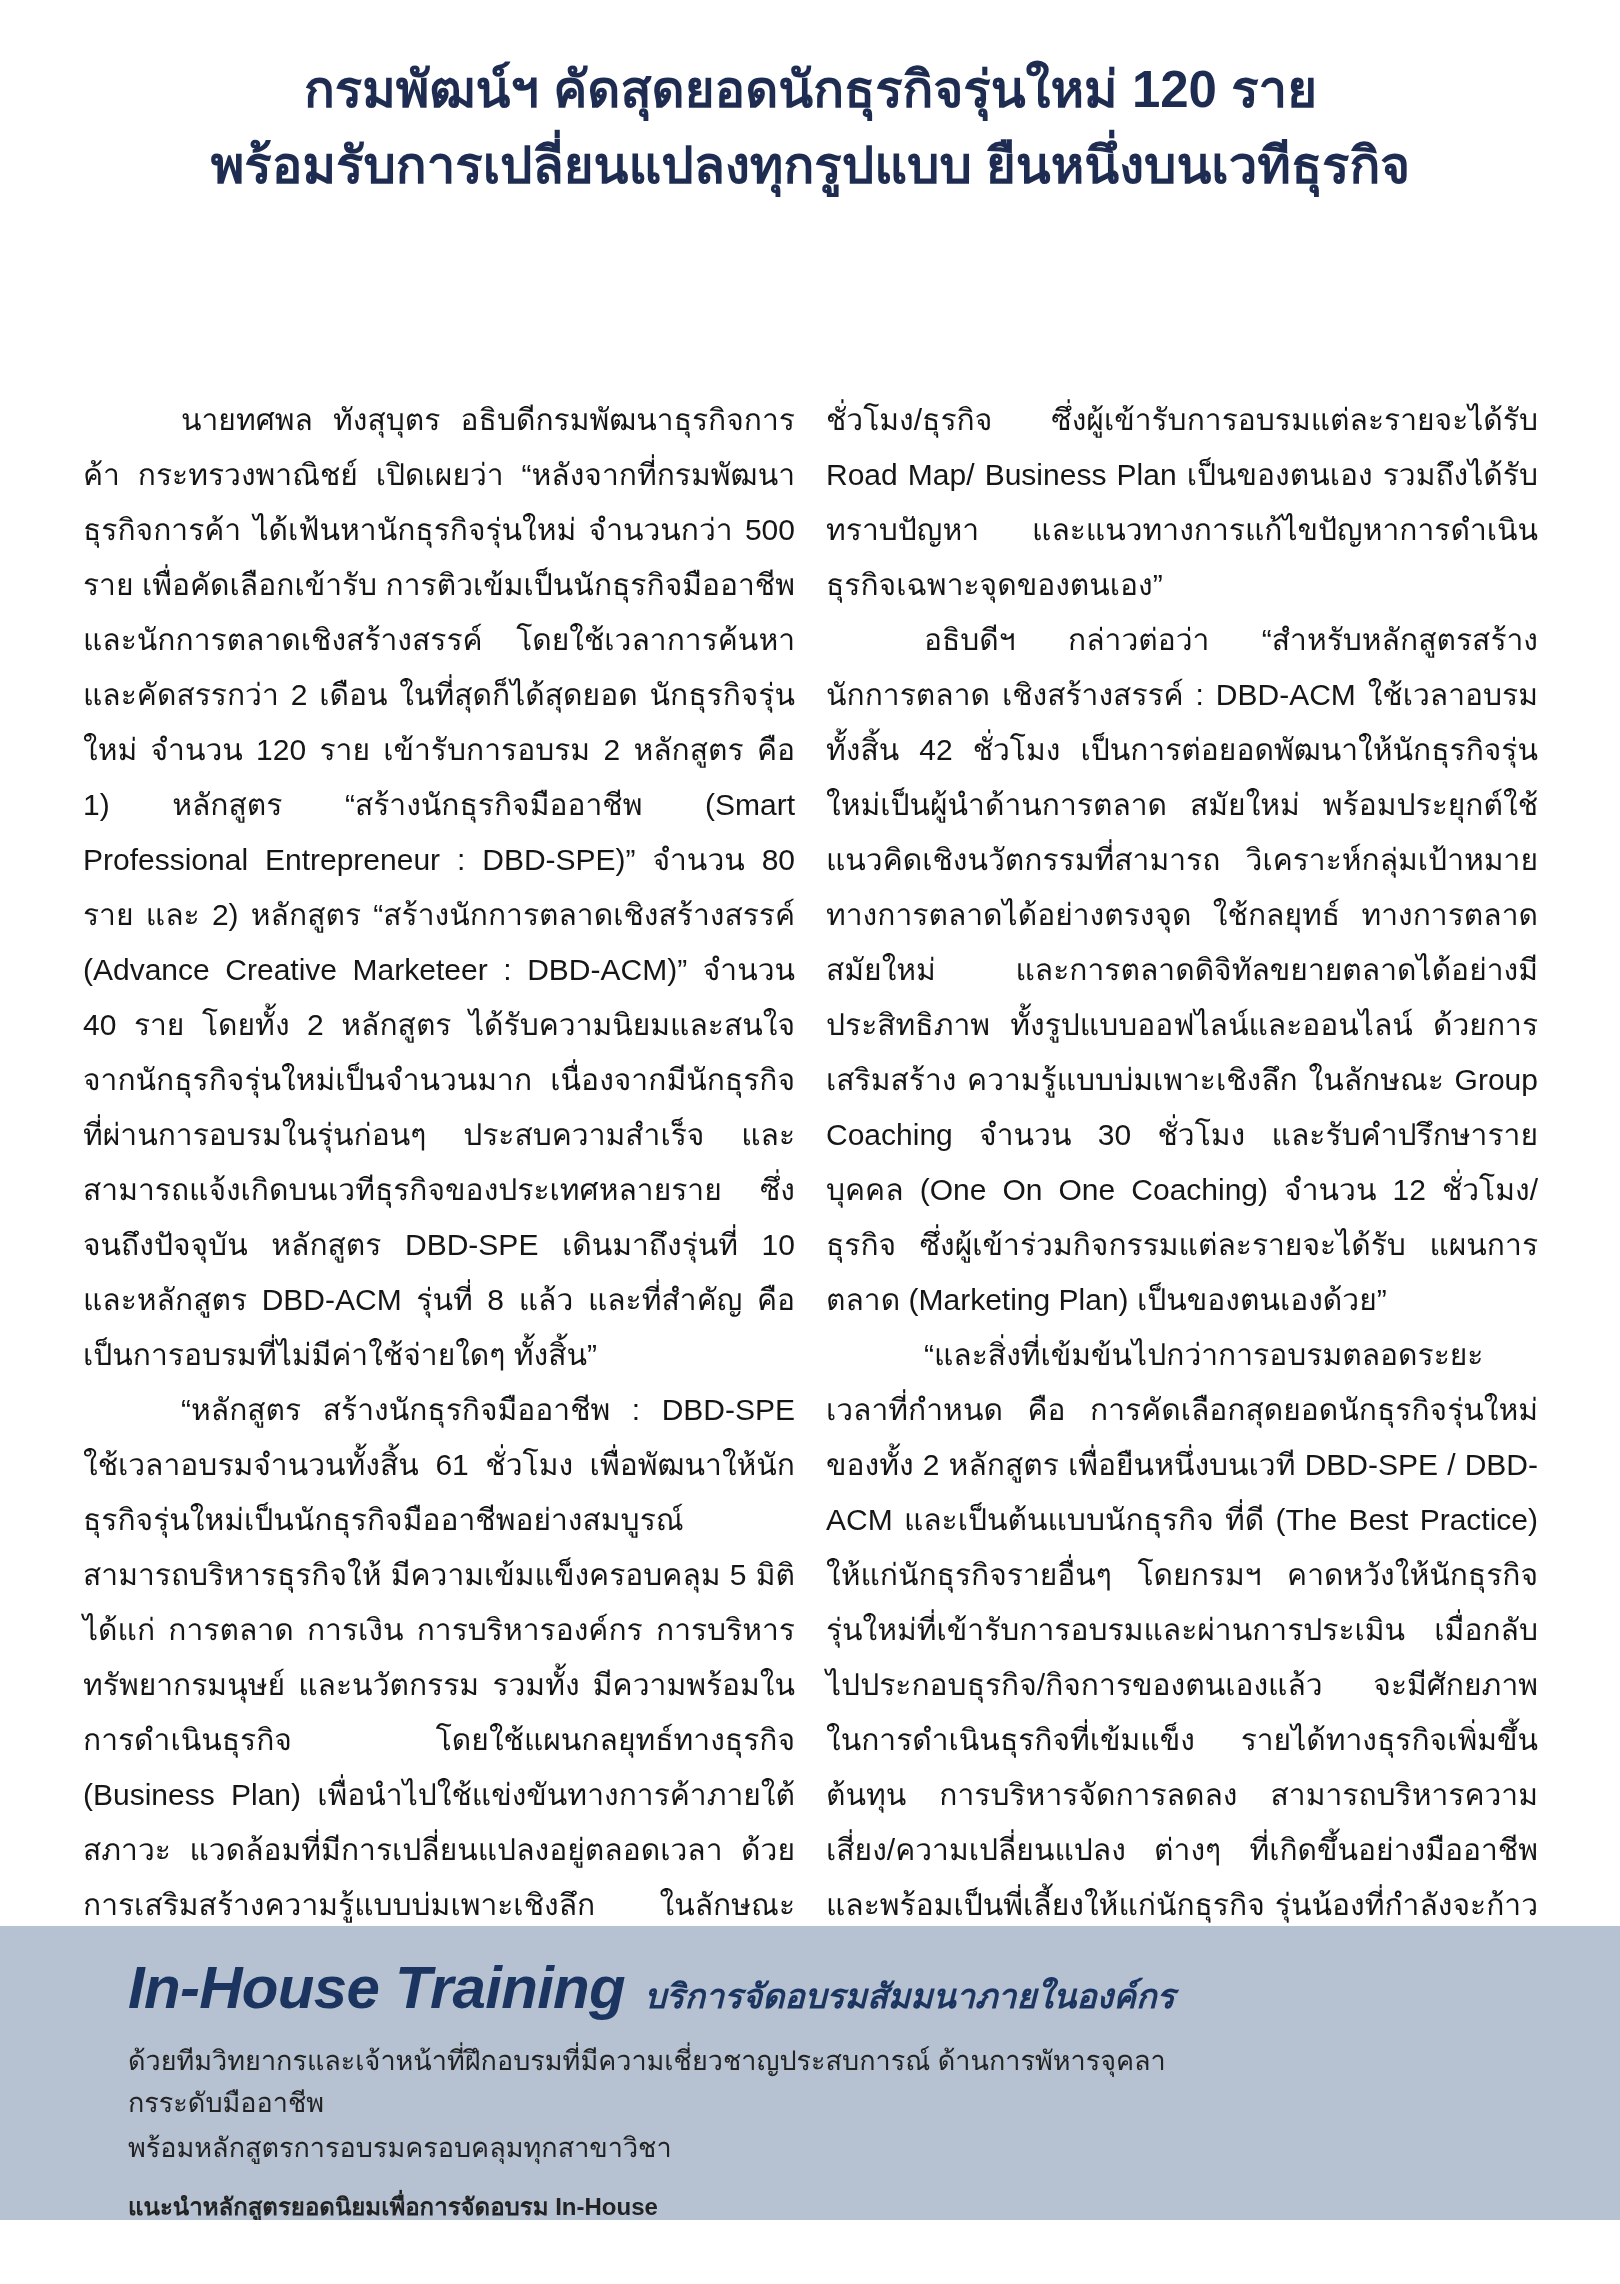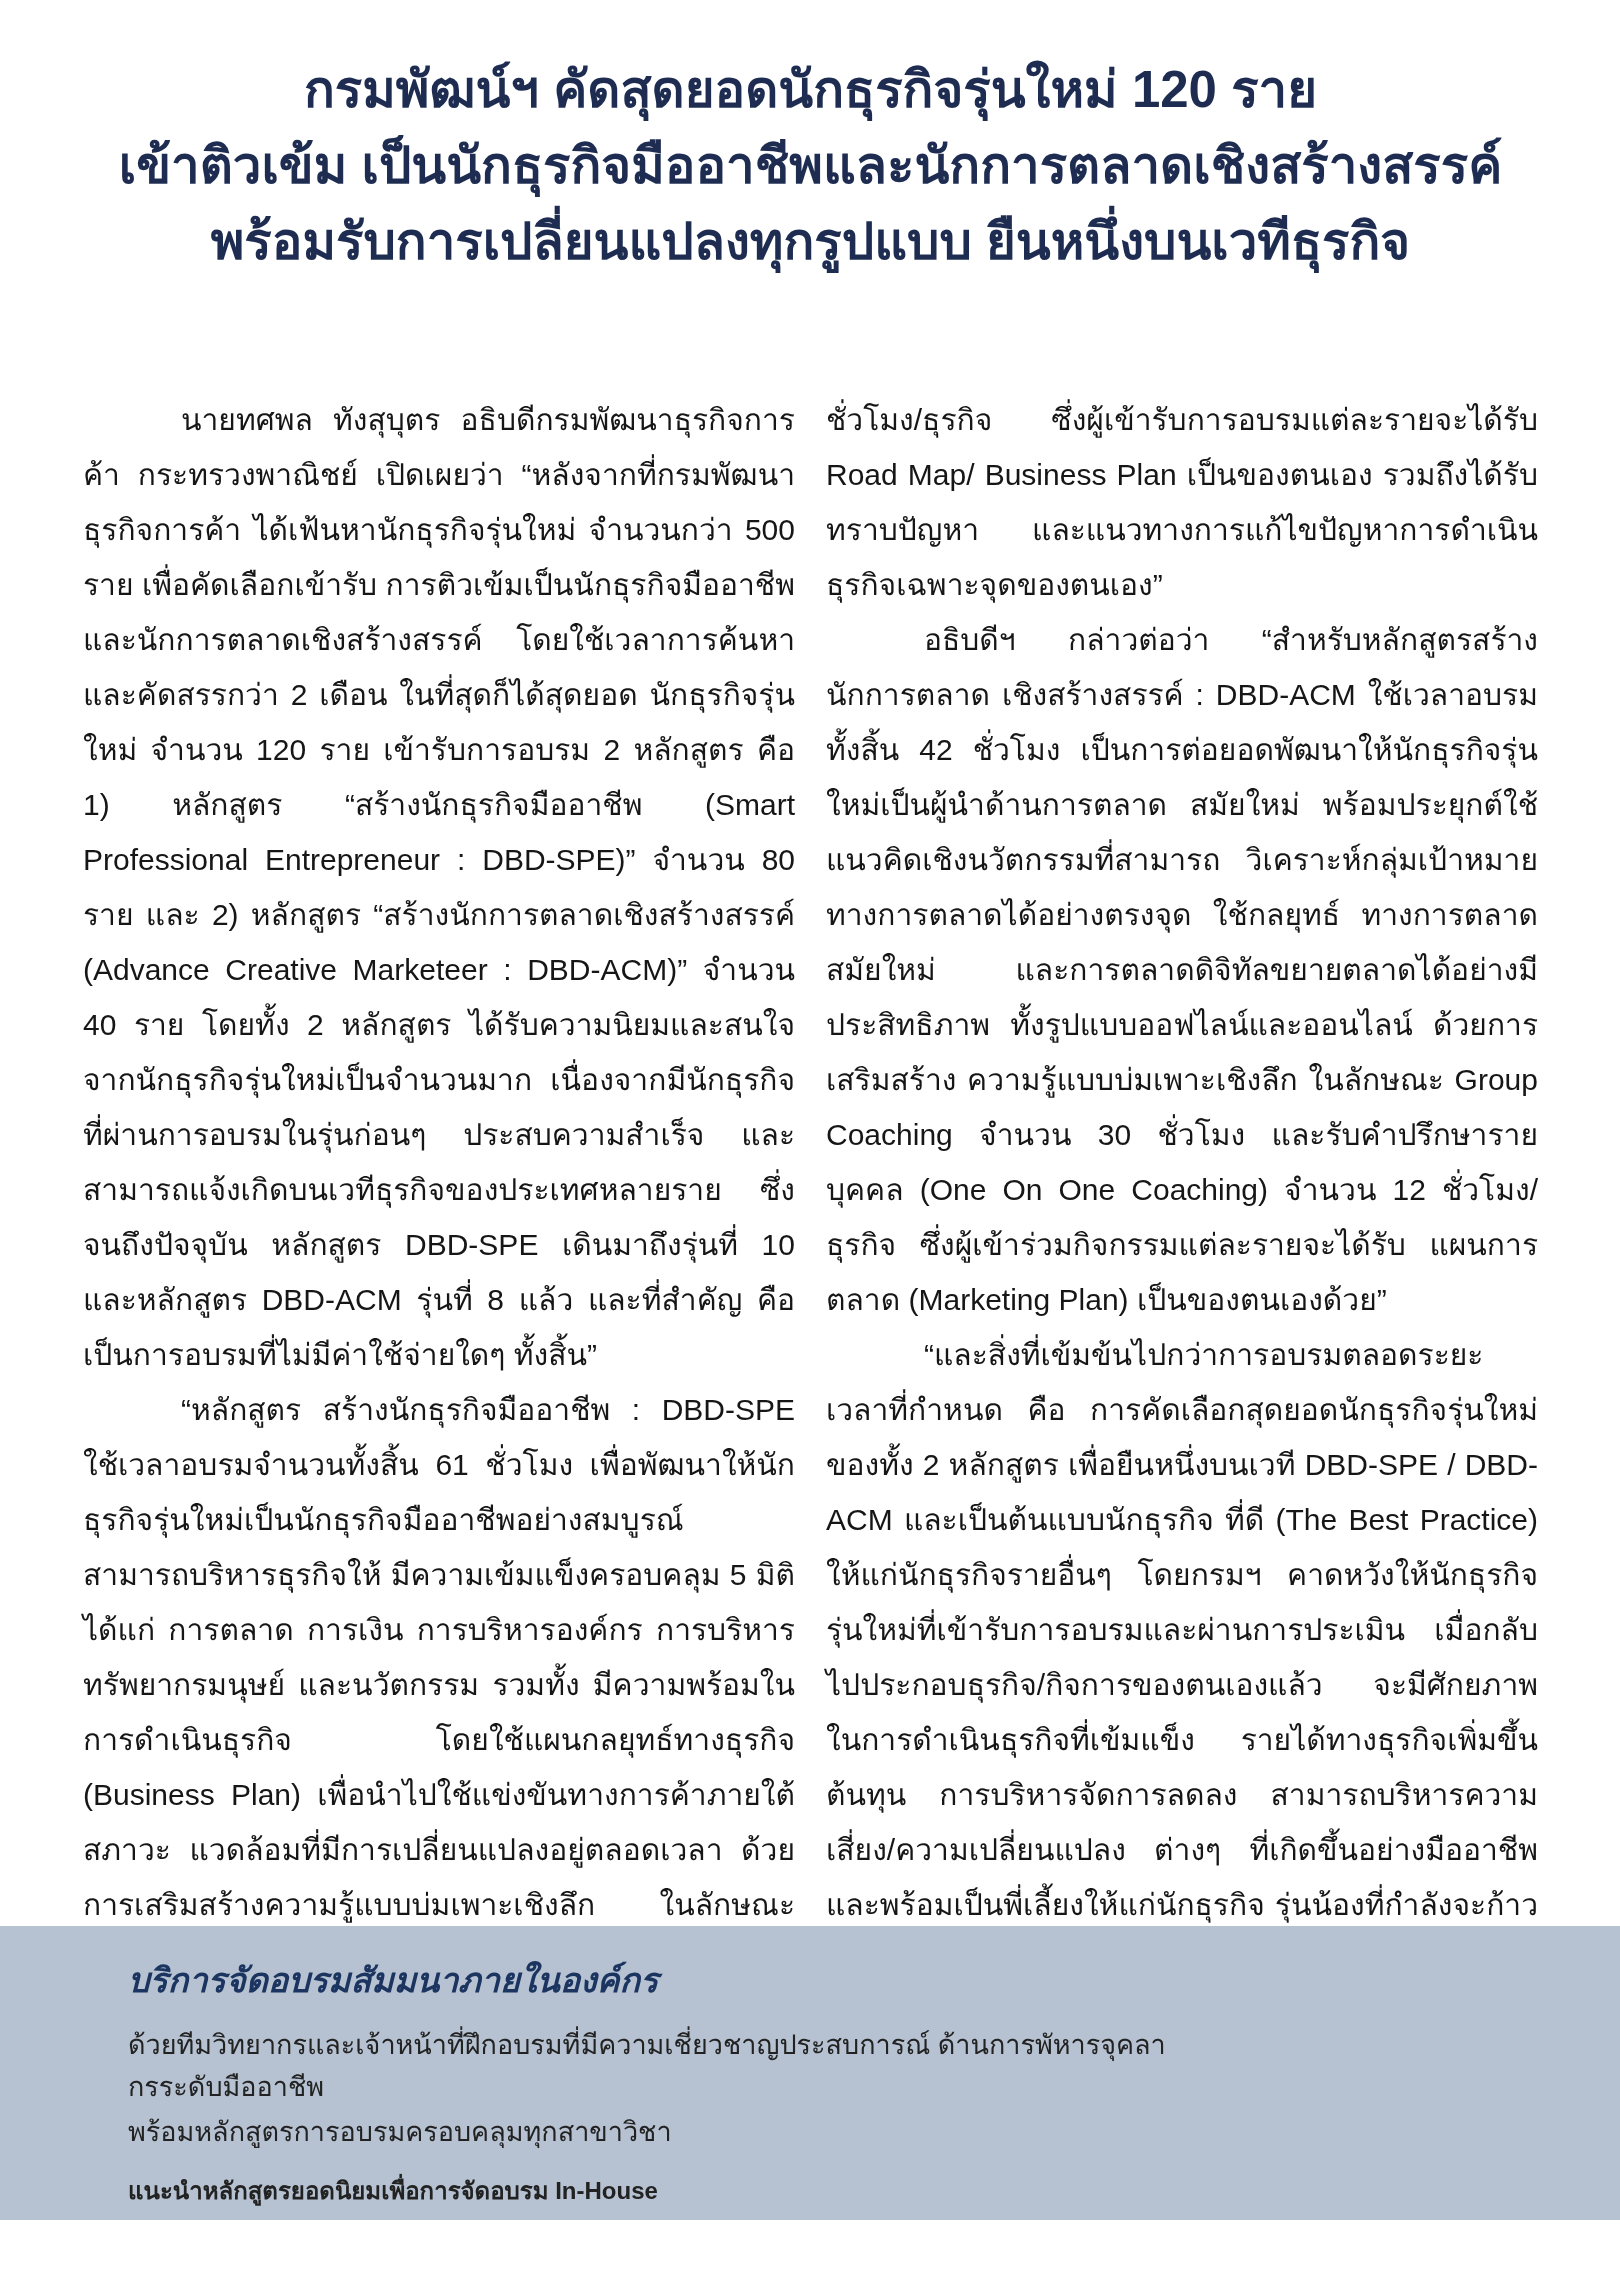--- a/index.html
+++ b/index.html
@@ -56,21 +56,20 @@
   .fi-bold{font-size:24px;font-weight:bold;margin-top:18px;}
   .fi-line{font-size:24px;margin-top:7.8px;}
 </style>
 </head>
 <body>
 
 <div class="page">
 
   <header class="headline">
     <div>กรมพัฒน์ฯ คัดสุดยอดนักธุรกิจรุ่นใหม่ 120 ราย</div>
-    <div>เข้าติวเข้ม เป็นนักธุรกิจมืออาชีพและนักการตลาดเชิงสร้างสรรค์</div>
     <div>พร้อมรับการเปลี่ยนแปลงทุกรูปแบบ ยืนหนึ่งบนเวทีธุรกิจ</div>
   </header>
 
   <main class="columns">
     <div class="col">
       <p class="para indent">นายทศพล ทังสุบุตร อธิบดีกรมพัฒนาธุรกิจการค้า กระทรวงพาณิชย์ เปิดเผยว่า “หลังจากที่กรมพัฒนาธุรกิจการค้า ได้เฟ้นหานักธุรกิจรุ่นใหม่ จำนวนกว่า 500 ราย เพื่อคัดเลือกเข้ารับ การติวเข้มเป็นนักธุรกิจมืออาชีพและนักการตลาดเชิงสร้างสรรค์ โดยใช้เวลาการค้นหาและคัดสรรกว่า 2 เดือน ในที่สุดก็ได้สุดยอด นักธุรกิจรุ่นใหม่ จำนวน 120 ราย เข้ารับการอบรม 2 หลักสูตร คือ 1) หลักสูตร “สร้างนักธุรกิจมืออาชีพ (Smart Professional Entrepreneur : DBD-SPE)” จำนวน 80 ราย และ 2) หลักสูตร “สร้างนักการตลาดเชิงสร้างสรรค์ (Advance Creative Marketeer : DBD-ACM)” จำนวน 40 ราย โดยทั้ง 2 หลักสูตร ได้รับความนิยมและสนใจจากนักธุรกิจรุ่นใหม่เป็นจำนวนมาก เนื่องจากมีนักธุรกิจที่ผ่านการอบรมในรุ่นก่อนๆ ประสบความสำเร็จ และสามารถแจ้งเกิดบนเวทีธุรกิจของประเทศหลายราย ซึ่งจนถึงปัจจุบัน หลักสูตร DBD-SPE เดินมาถึงรุ่นที่ 10 และหลักสูตร DBD-ACM รุ่นที่ 8 แล้ว และที่สำคัญ คือ เป็นการอบรมที่ไม่มีค่าใช้จ่ายใดๆ ทั้งสิ้น”</p>
       <p class="para indent">“หลักสูตร สร้างนักธุรกิจมืออาชีพ : DBD-SPE ใช้เวลาอบรมจำนวนทั้งสิ้น 61 ชั่วโมง เพื่อพัฒนาให้นักธุรกิจรุ่นใหม่เป็นนักธุรกิจมืออาชีพอย่างสมบูรณ์ สามารถบริหารธุรกิจให้ มีความเข้มแข็งครอบคลุม 5 มิติ ได้แก่ การตลาด การเงิน การบริหารองค์กร การบริหารทรัพยากรมนุษย์ และนวัตกรรม รวมทั้ง มีความพร้อมในการดำเนินธุรกิจ โดยใช้แผนกลยุทธ์ทางธุรกิจ (Business Plan) เพื่อนำไปใช้แข่งขันทางการค้าภายใต้สภาวะ แวดล้อมที่มีการเปลี่ยนแปลงอยู่ตลอดเวลา ด้วยการเสริมสร้างความรู้แบบบ่มเพาะเชิงลึก ในลักษณะ Group Coaching จำนวน 55 ชั่วโมง และรับคำปรึกษารายธุรกิจ ณ สถานประกอบการ (On the Job Training) จำนวน 6 ชั่วโมง/ธุรกิจ หรือรูปแบบ รับคำปรึกษารายบุคคล (One On One Coaching) จำนวน 6</p>
     </div>
     <div class="col">
       <p class="para">ชั่วโมง/ธุรกิจ ซึ่งผู้เข้ารับการอบรมแต่ละรายจะได้รับ Road Map/ Business Plan เป็นของตนเอง รวมถึงได้รับทราบปัญหา และแนวทางการแก้ไขปัญหาการดำเนินธุรกิจเฉพาะจุดของตนเอง”</p>
@@ -78,20 +77,21 @@
       <p class="para indent"><span>“และสิ่งที่เข้มข้นไปกว่าการอบรมตลอดระยะเวลาที่กำหนด คือ การคัดเลือกสุดยอดนักธุรกิจรุ่นใหม่ของทั้ง 2 หลักสูตร เพื่อยืนหนึ่งบนเวที DBD-SPE / DBD-ACM และเป็นต้นแบบนักธุรกิจ ที่ดี (The Best Practice) ให้แก่นักธุรกิจรายอื่นๆ โดยกรมฯ คาดหวังให้นักธุรกิจรุ่นใหม่ที่เข้ารับการอบรมและผ่านการประเมิน เมื่อกลับไปประกอบธุรกิจ/กิจการของตนเองแล้ว จะมีศักยภาพ ในการดำเนินธุรกิจที่เข้มแข็ง รายได้ทางธุรกิจเพิ่มขึ้น ต้นทุน การบริหารจัดการลดลง สามารถบริหารความเสี่ยง/ความเปลี่ยนแปลง ต่างๆ ที่เกิดขึ้นอย่างมืออาชีพ และพร้อมเป็นพี่เลี้ยงให้แก่นักธุรกิจ รุ่นน้องที่กำลังจะก้าวเข้าสู่แวดวงธุรกิจ ซึ่งเป็นการสร้างมูลค่าเพิ่ม ทางการค้าให้แก่ธุรกิจเอสเอ็มอีไทยในภาพรวม ตลอดจนเป็นกำลัง สำคัญในการพัฒนาแวดวงธุรกิจไทยให้มีความแข็งแกร่ง และพร้อมก้าวสู่เวทีการค้าโลกที่รออยู่เบื้องหน้า”</span><span class="endmark"><svg viewBox="0 0 64 64" aria-hidden="true">
               <circle cx="32" cy="32" r="32" fill="#1c3156"></circle>
               <path d="M13 23 L23 45 L32 25 L41 45 L51 23" stroke="#ffffff" stroke-width="7" fill="none" stroke-linecap="round" stroke-linejoin="round"></path>
             </svg></span></p>
     </div>
   </main>
 
   <footer class="footer">
     <div class="footer-text">
       <div class="fi-titlerow">
+        <span class="fi-title">In-House Training</span>
         <span class="fi-subtitle">บริการจัดอบรมสัมมนาภายในองค์กร</span>
       </div>
       <div class="fi-desc">ด้วยทีมวิทยากรและเจ้าหน้าที่ฝึกอบรมที่มีความเชี่ยวชาญประสบการณ์ ด้านการพัหารจุคลากรระดับมืออาชีพ</div>
       <div class="fi-desc2">พร้อมหลักสูตรการอบรมครอบคลุมทุกสาขาวิชา</div>
       <div class="fi-bold">แนะนำหลักสูตรยอดนิยมเพื่อการจัดอบรม In-House</div>
       <div class="fi-line">- Update มาตรฐานการบัญชี - Update ภาษีอากร - Finance for Non-Finance - เทคนิคการสื่อสารและประสานงาน - พัฒนาทักษะหัวหน้างาน</div>
 
     </div>
 
   </footer>

